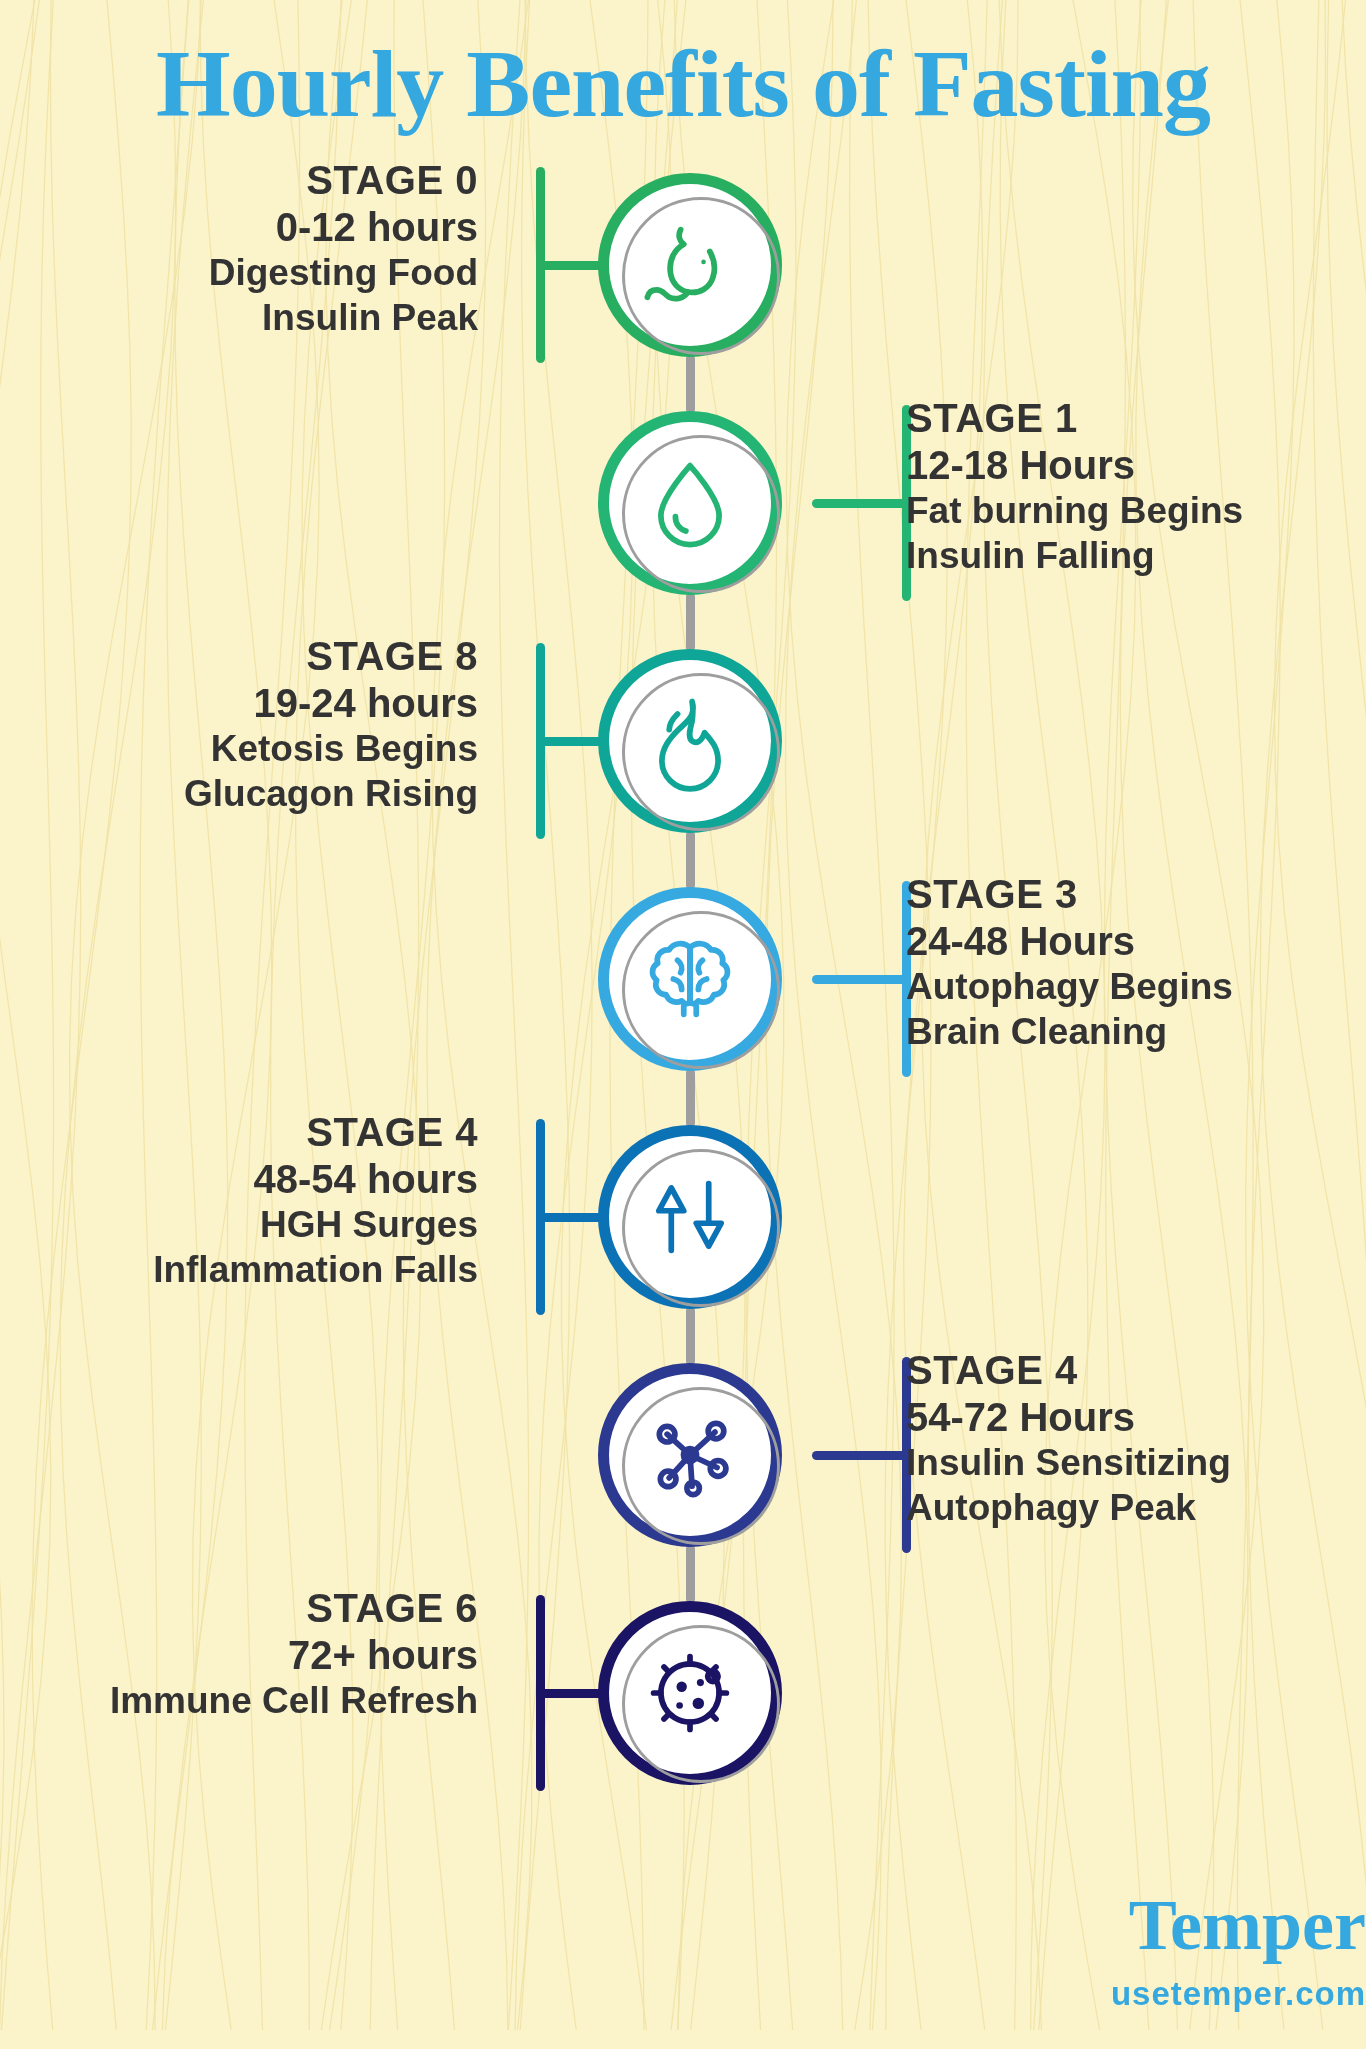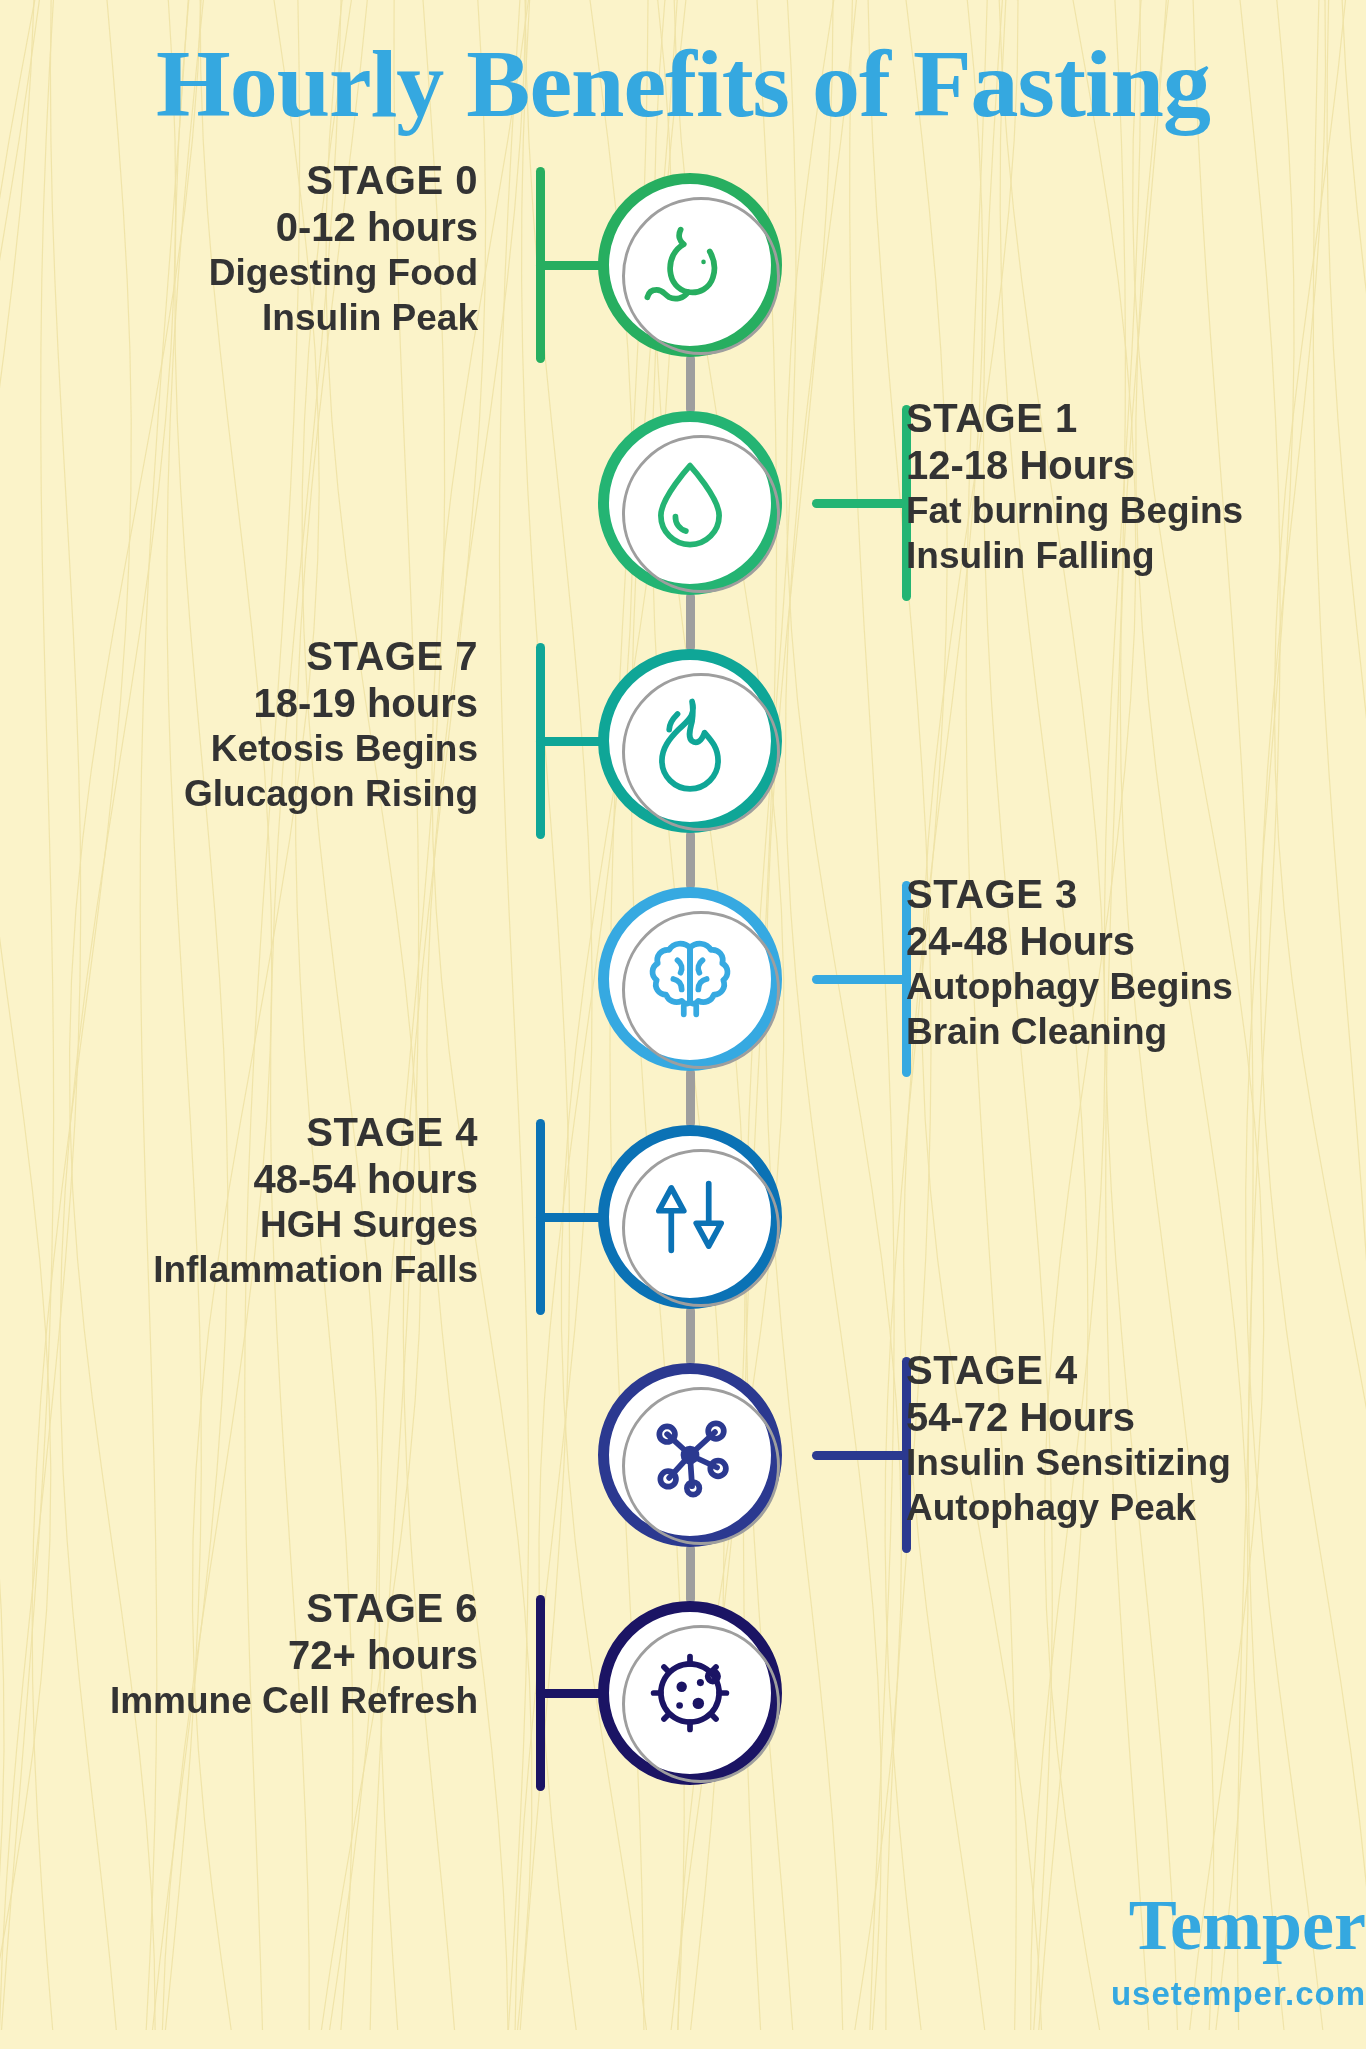--- a/index.html
+++ b/index.html
@@ -196,22 +196,22 @@
         <svg class="glyph" viewBox="0 0 100 100">
           <path fill="none" stroke="#0fa697" stroke-width="5.5" stroke-linecap="round" stroke-linejoin="round" d="M52 12 c4 14 -5 19 -13 27 c-9 9 -16 18 -16 30 a27 27 0 0 0 54 0 c0 -13 -7 -20 -13 -27 c-3 9 -8 11 -12 8 c-5 -4 -1 -14 0 -19 c1 -7 1 -13 0 -19 Z"></path>
           <path fill="none" stroke="#0fa697" stroke-width="5.5" stroke-linecap="round" stroke-linejoin="round" d="M38 24 c-5 5 -8 10 -8 15"></path>
         </svg>
       </div>
       <div class="bracket">
         <div class="vert" style="left:500px;top:643px;height:196px;background:#0fa697"></div>
         <div class="horz" style="left:500px;top:737px;width:104px;background:#0fa697"></div>
       </div>
       <div class="txt right" style="left:8px;top:633px;">
-        <div class="stage-label">STAGE 7</div>
-        <div class="stage-hours">18-19 hours</div>
+        <div class="stage-label">STAGE 8</div>
+        <div class="stage-hours">19-24 hours</div>
         <div class="stage-line">Ketosis Begins</div>
         <div class="stage-line">Glucagon Rising</div>
       </div>
       <div class="circle" style="top:887px;border:11px solid #36a9e1;">
         <div class="inner-ring"></div>
         <svg class="glyph" viewBox="0 0 100 100">
           <path fill="none" stroke="#36a9e1" stroke-width="5.5" stroke-linecap="round" stroke-linejoin="round" d="M50 20 c-6 -6 -16 -5 -20 2 c-8 -1 -13 6 -11 13 c-6 3 -7 12 -1 16 c-3 7 2 14 9 14 c2 6 9 9 15 6 c3 4 8 4 8 -2 Z"></path>
           <path fill="none" stroke="#36a9e1" stroke-width="5.5" stroke-linecap="round" stroke-linejoin="round" d="M50 20 c6 -6 16 -5 20 2 c8 -1 13 6 11 13 c6 3 7 12 1 16 c3 7 -2 14 -9 14 c-2 6 -9 9 -15 6 c-3 4 -8 4 -8 -2 Z"></path>
           <path fill="none" stroke="#36a9e1" stroke-width="5.5" stroke-linecap="round" stroke-linejoin="round" d="M50 28 v40 M38 32 c4 3 5 8 3 12 M62 32 c-4 3 -5 8 -3 12 M34 50 c5 1 8 5 8 10 M66 50 c-5 1 -8 5 -8 10"></path>
           <path fill="none" stroke="#36a9e1" stroke-width="5.5" stroke-linecap="round" stroke-linejoin="round" d="M44 76 v8 M56 76 v8"></path>

